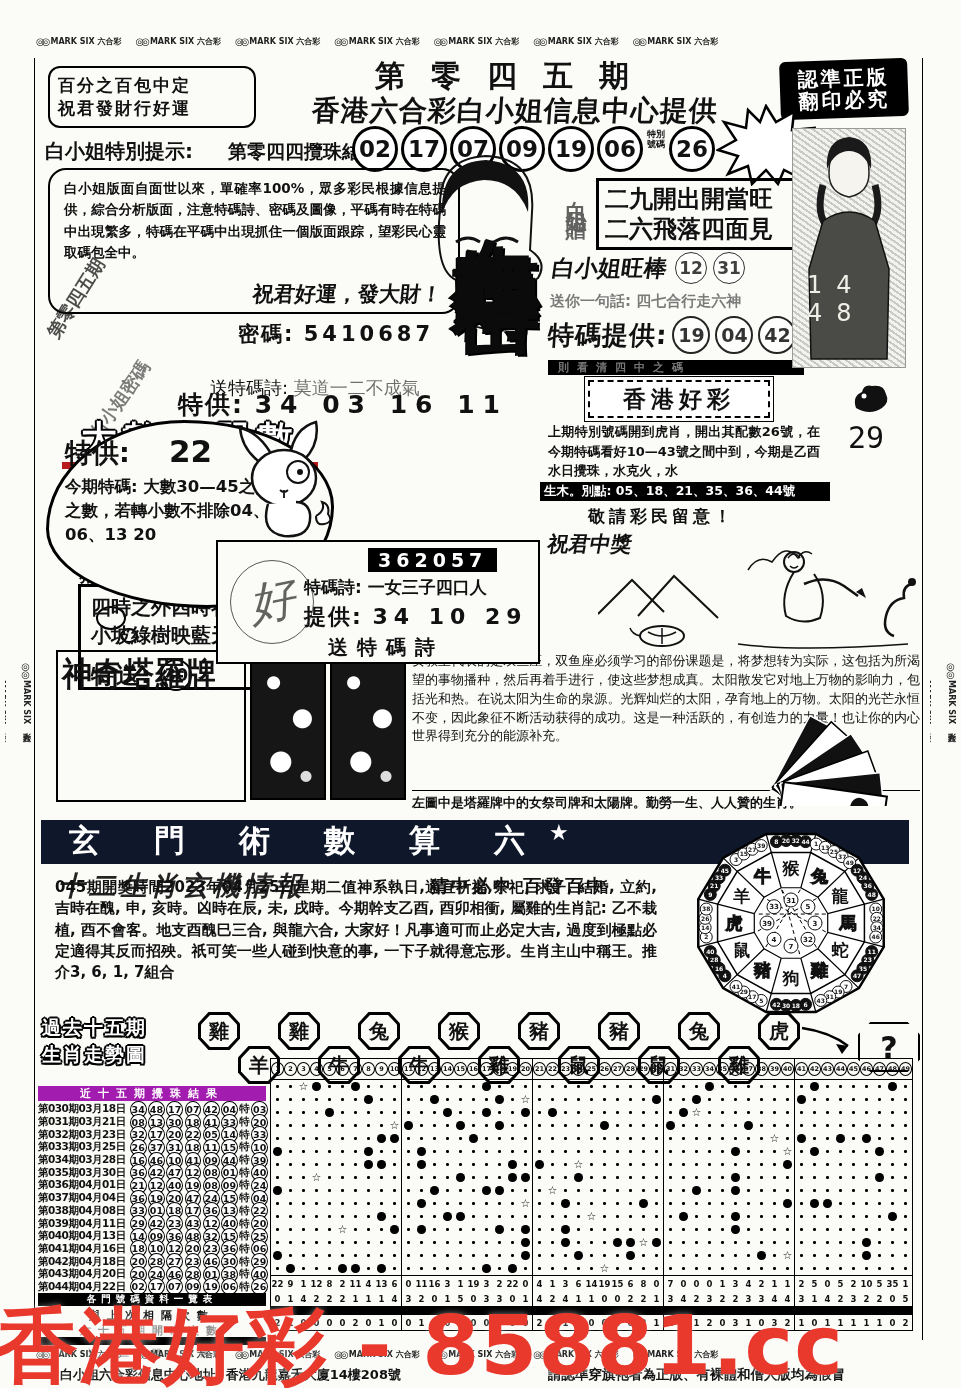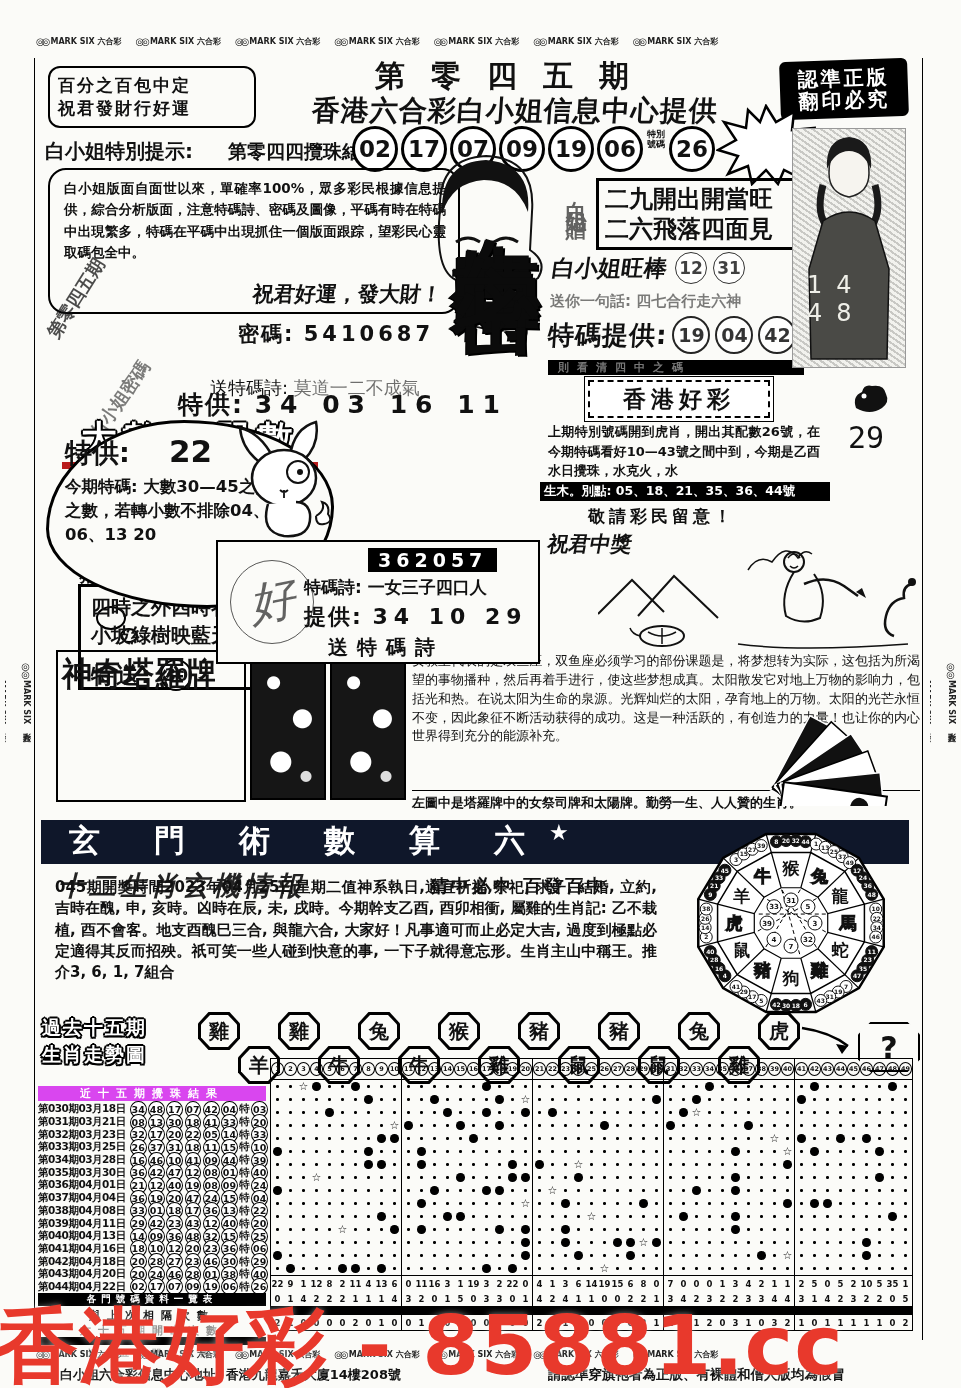--- a/index.html
+++ b/index.html
@@ -124,21 +124,21 @@
   #trend-title{left:42px;top:1014px;font-size:19px;line-height:1.4;letter-spacing:2px;}
   .badge{position:absolute;width:42px;height:38px;background:#000;display:flex;align-items:center;justify-content:center;
          clip-path:polygon(25% 0,75% 0,100% 30%,100% 70%,75% 100%,25% 100%,0 70%,0 30%);}
   .badge .in{width:36px;height:32px;background:#fbfbf8;display:flex;align-items:center;justify-content:center;
              clip-path:polygon(25% 0,75% 0,100% 30%,100% 70%,75% 100%,25% 100%,0 70%,0 30%);
              font-size:20px;font-weight:900;}
   #trend-q{left:858px;top:1022px;width:58px;height:46px;border:2.5px solid #000;border-radius:10px;
            clip-path:polygon(20% 0,80% 0,100% 25%,100% 75%,80% 100%,20% 100%,0 75%,0 25%);
            display:flex;align-items:center;justify-content:center;font-size:30px;font-weight:900;}
   
-  #res-header{left:38px;top:1086px;width:228px;height:15px;background:#d946ef;color:#fff;font-size:11px;font-weight:bold;
+  #res-header{left:38px;top:1086px;width:228px;height:15px;background:#a21caf;color:#fff;font-size:11px;font-weight:bold;
               letter-spacing:7px;display:flex;align-items:center;justify-content:center;}
   #res-rows{left:38px;top:1103px;width:230px;}
   .res-row{display:flex;align-items:center;gap:1.5px;height:12.7px;}
   .res-period{font-size:10.5px;font-weight:bold;white-space:nowrap;width:92px;letter-spacing:-.5px;}
   .res-te{font-size:10.5px;font-weight:900;}
   
   #dot-matrix{left:270px;top:1058px;display:flex;}
   .mgroup{border:1.5px solid #000;border-left:none;}
   .mgroup:first-child{border-left:1.5px solid #000;}
   .mrow{display:flex;height:13px;align-items:center;}

